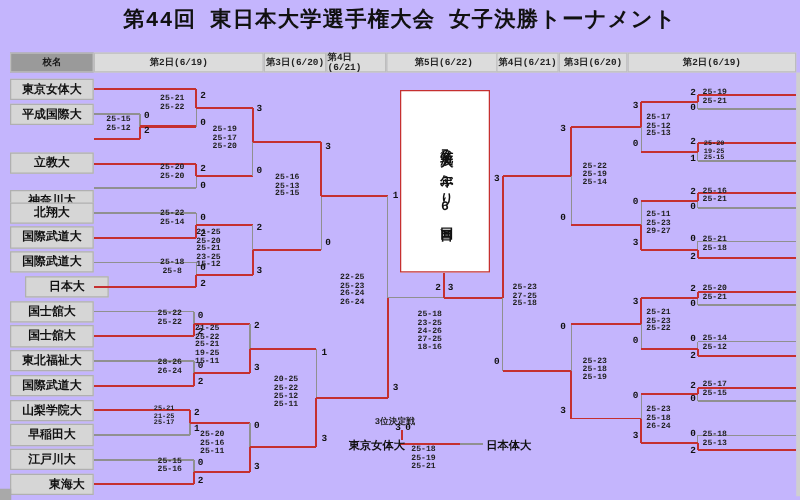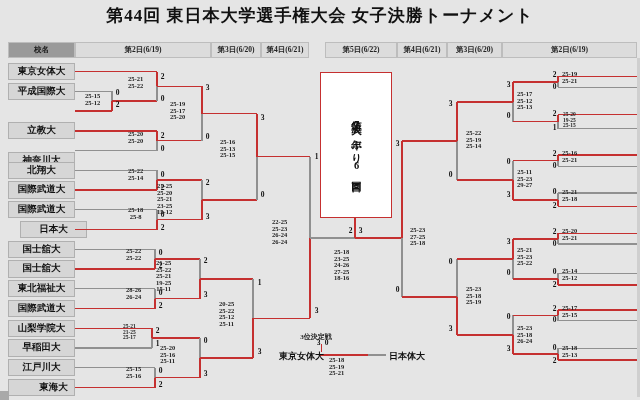--- a/index.html
+++ b/index.html
@@ -1,17 +1,17 @@
 <!DOCTYPE html>
 <html><head>
 <meta charset="utf-8">
 <style>
   html,body{margin:0;padding:0;background:#fff;}
-  #page{position:relative;width:640px;height:400px;background:#e5e5e5;overflow:hidden;
-        font-family:Liberation Serif, serif;}
+  #page{position:relative;width:640px;height:400px;background:#c4b5fd;overflow:hidden;
+        font-family:Liberation Mono, monospace;}
   #title{position:absolute;left:0;top:4px;width:640px;text-align:center;
          font-size:17px;font-weight:bold;color:#111;letter-spacing:1px;}
   .hcell{position:absolute;top:42px;height:16px;background:#dcdcdc;border:1px solid #bdbdbd;
          box-sizing:border-box;font-size:7.5px;color:#222;display:flex;align-items:center;
          justify-content:center;font-weight:bold;}
   .hcell.name{background:#9a9a9a;color:#1a1a1a;}
   .school{position:absolute;left:8px;width:67px;height:17.2px;background:#d6d6d6;
           border:1px solid #b0b0b0;box-sizing:border-box;display:flex;align-items:center;
           justify-content:center;font-size:9.5px;font-weight:bold;color:#111;
           white-space:nowrap;overflow:hidden;}
@@ -35,21 +35,21 @@
 </head>
 <body>
 
 <div id="page">
   <div id="title">第44回 東日本大学選手権大会 女子決勝トーナメント</div>
   <div id="header-row">
       <div class="hcell name" style="left: 8px; width: 67px;">校名</div>
       <div class="hcell" style="left: 75px; width: 136px;">第2日(6/19)</div>
       <div class="hcell" style="left: 211px; width: 50px;">第3日(6/20)</div>
       <div class="hcell" style="left: 261px; width: 48px;">第4日(6/21)</div>
-      <div class="hcell" style="left: 325px; width: 72px; text-align: center;">第5日(6/22)</div>
+      <div class="hcell" style="left: 309px; width: 92px; text-align: center;">第5日(6/22)</div>
       <div class="hcell" style="left: 397px; width: 50px;">第4日(6/21)</div>
       <div class="hcell" style="left: 447px; width: 55px;">第3日(6/20)</div>
       <div class="hcell" style="left: 502px; width: 135px;">第2日(6/19)</div>
     </div>
   <div id="school-col">
       <div class="school" style="top: 62.9px;">東京女体大</div>
       <div class="school" style="top: 82.7px;">平成国際大</div>
       <div class="school" style="top: 119px; margin-top: 36px;">敬愛大</div>
       <div class="school" style="top: 122.2px;">立教大</div>
       <div class="school" style="top: 152px;">神奈川大</div>

